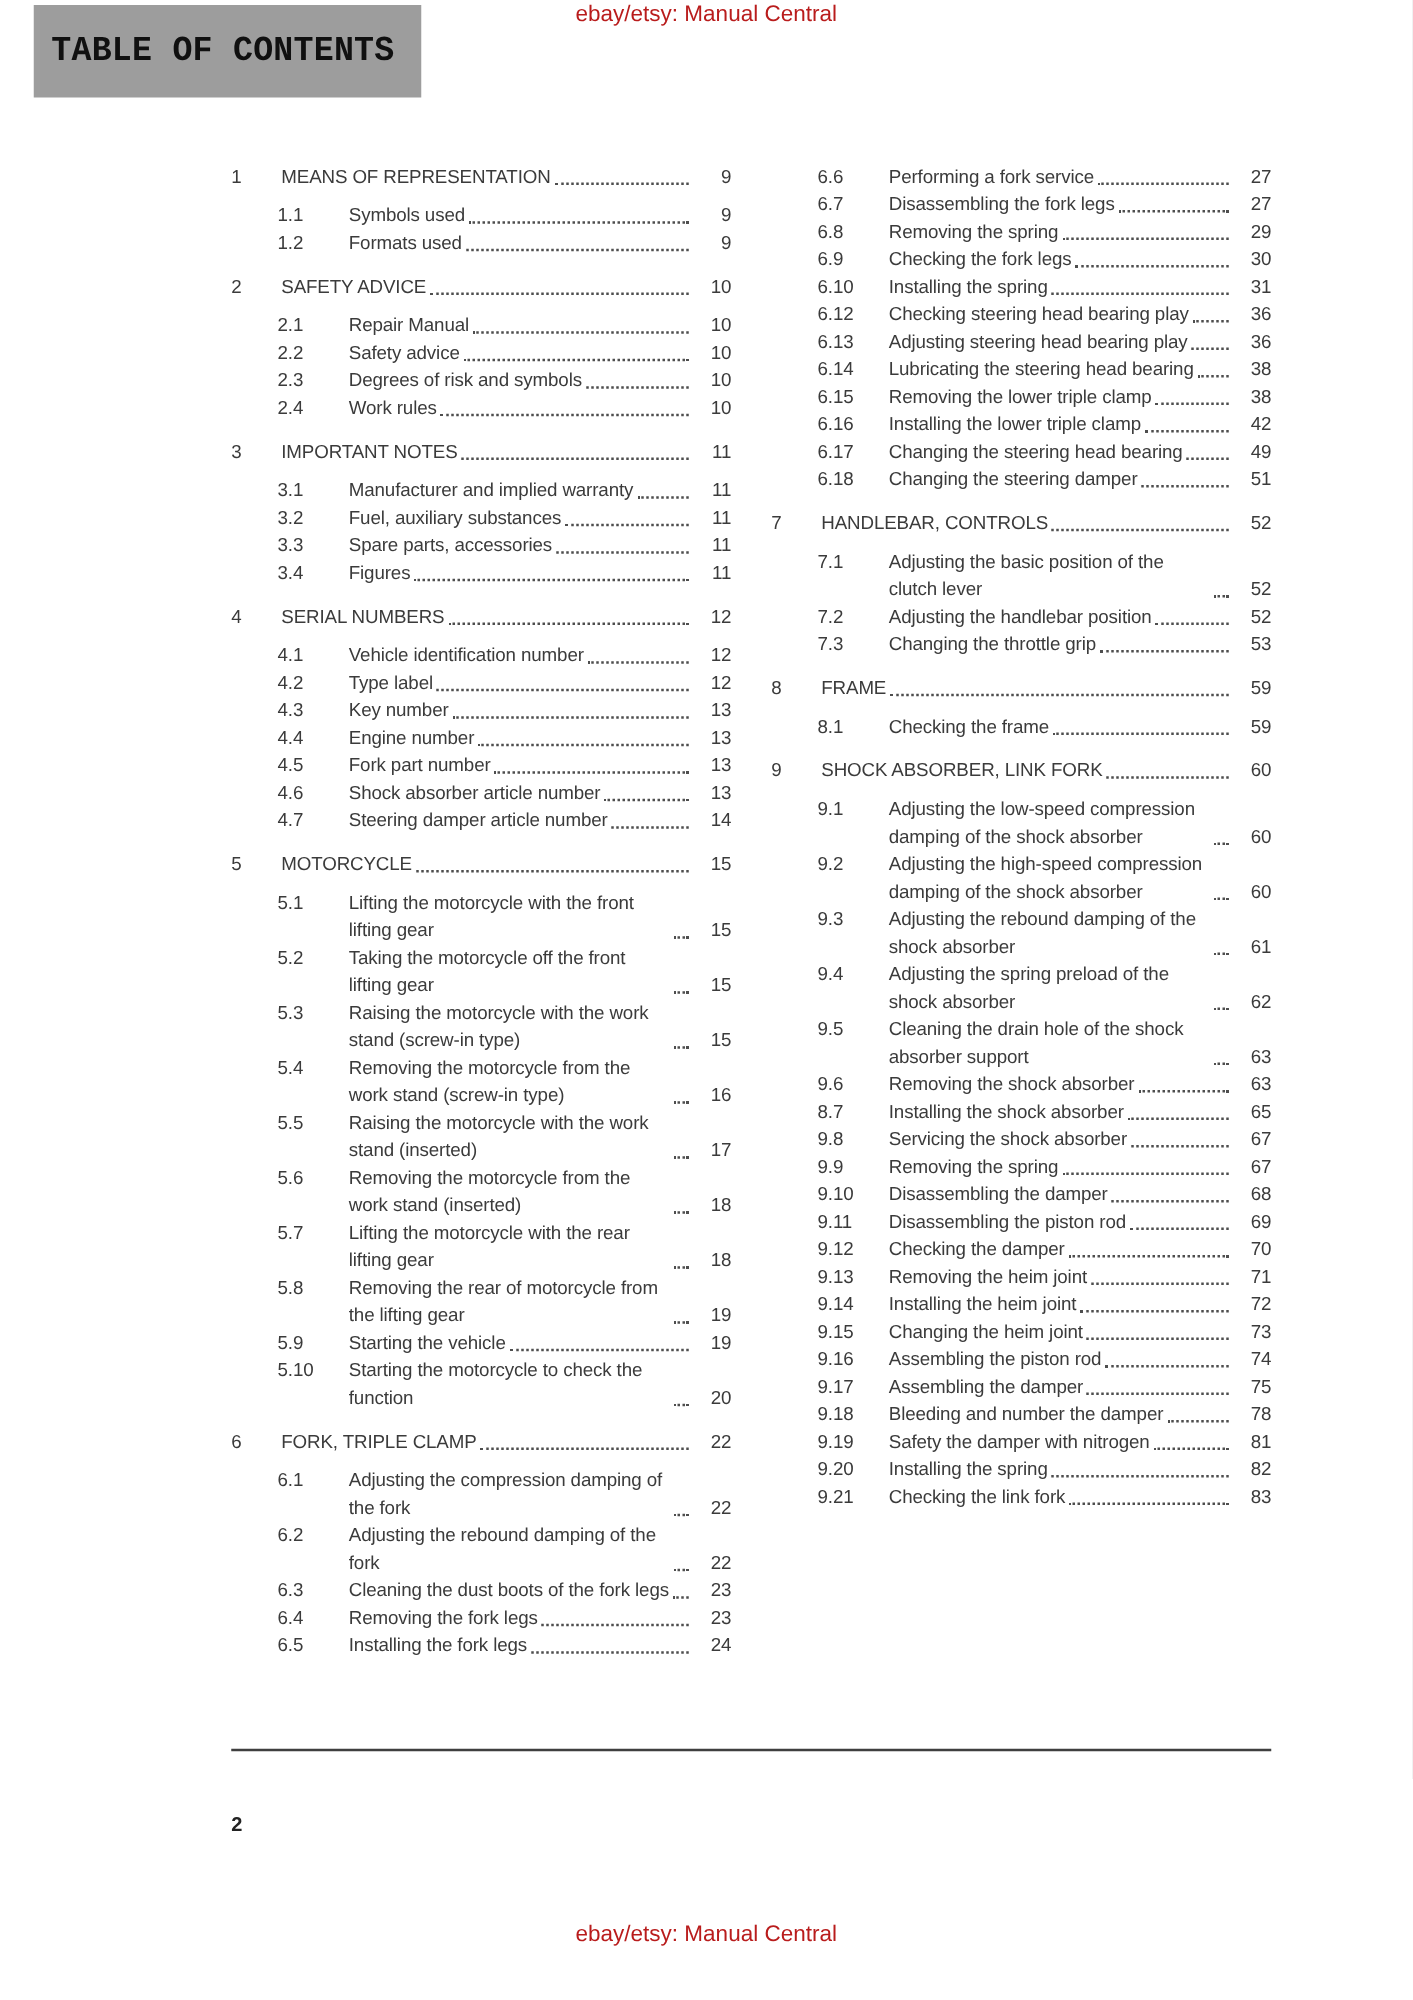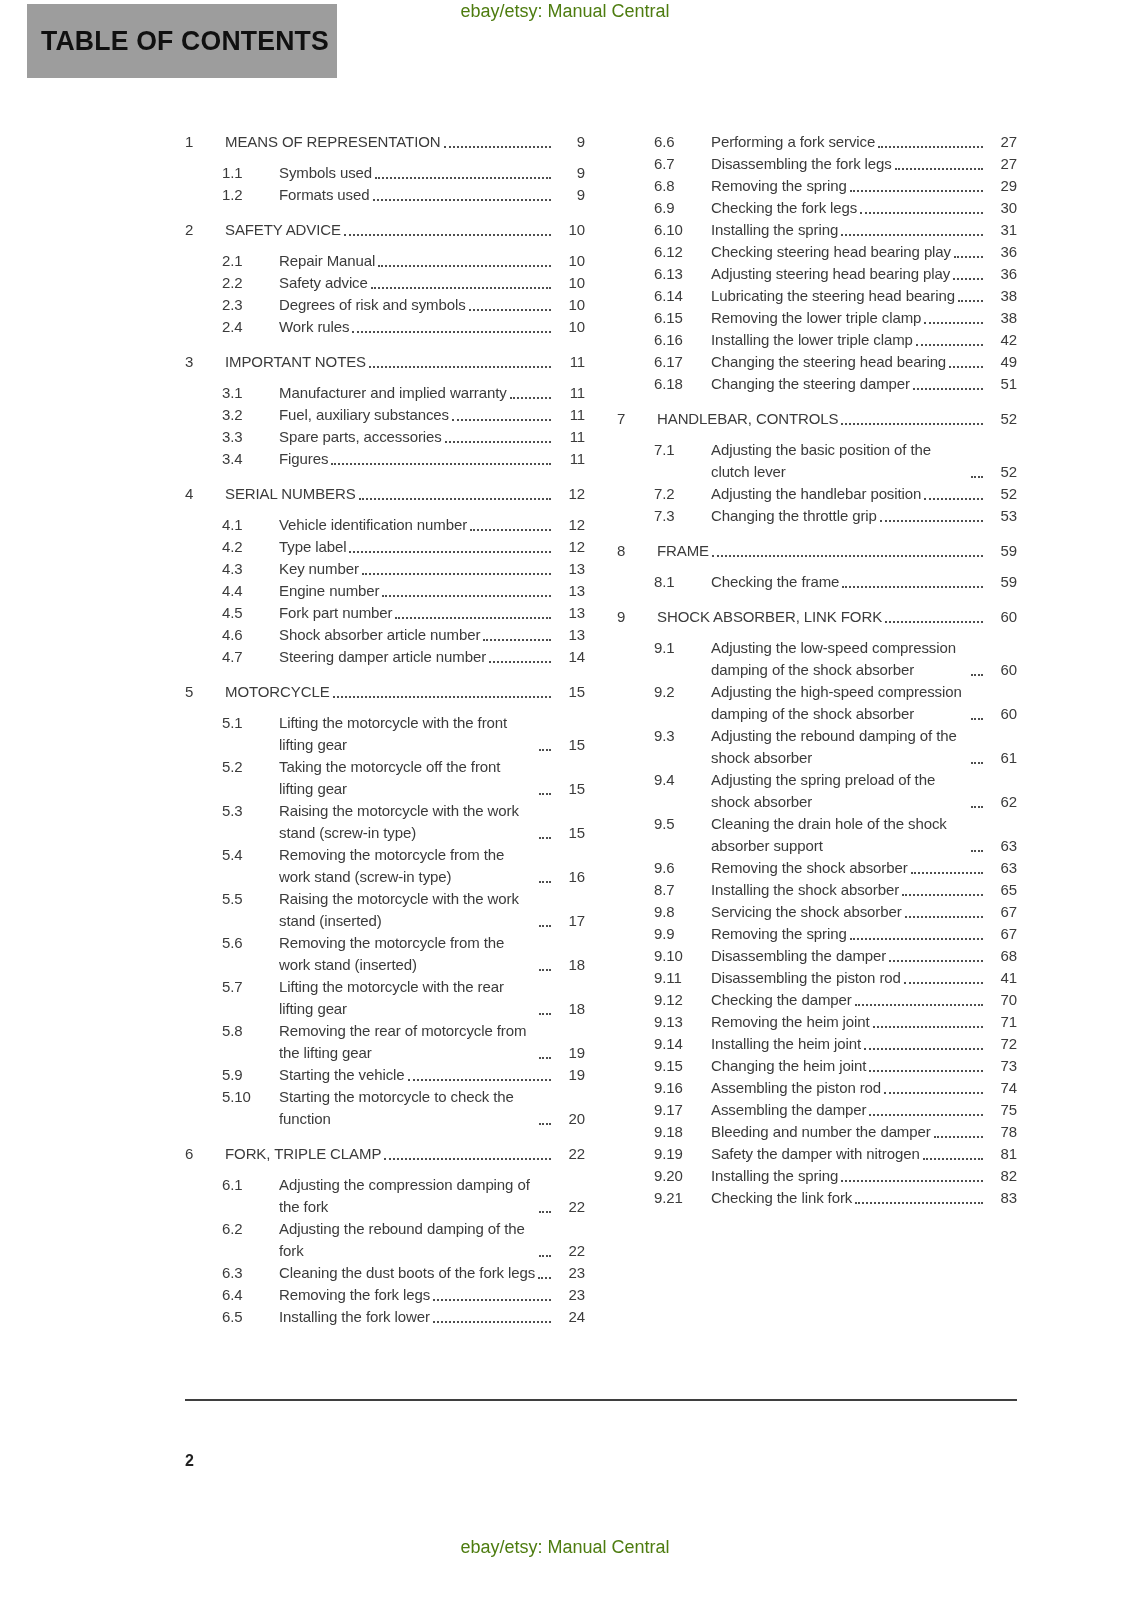--- a/index.html
+++ b/index.html
@@ -17,38 +17,39 @@
     position: absolute;
     left: 27px;
     top: 4px;
     width: 310px;
     height: 74px;
     background: #9d9d9d;
     display: flex;
     align-items: center;
     box-sizing: border-box;
     padding-left: 14px;
+    font-family: Liberation Mono, monospace;
   }
   .toc-title-box .toc-title {
     display: inline-block;
     font-size: 28px;
     font-weight: 700;
     color: #101010;
     letter-spacing: 0.2px;
     transform: scaleX(0.95);
     transform-origin: left center;
     white-space: nowrap;
   }
   .watermark {
     position: absolute;
     left: 0;
     width: 100%;
     text-align: center;
     font-size: 18px;
-    color: #4d7c0f;
+    color: #b91c1c;
   }
   .watermark.top { top: 1px; }
   .watermark.bottom { top: 1537px; }
   .columns {
     position: absolute;
     left: 185px;
     top: 131px;
     width: 832px;
     display: flex;
     gap: 32px;
@@ -325,21 +326,21 @@
           <span class="pg">23</span>
         </div>
         <div class="row sub">
           <span class="num">6.4</span>
           <span class="title">Removing the fork legs</span>
           <span class="dots"></span>
           <span class="pg">23</span>
         </div>
         <div class="row sub">
           <span class="num">6.5</span>
-          <span class="title">Installing the fork lower</span>
+          <span class="title">Installing the fork legs</span>
           <span class="dots"></span>
           <span class="pg">24</span>
         </div>
       </div>
     <div class="col" id="col-right">
         <div class="row sub">
           <span class="num">6.6</span>
           <span class="title">Performing a fork service</span>
           <span class="dots"></span>
           <span class="pg">27</span>
@@ -509,21 +510,21 @@
         <div class="row sub">
           <span class="num">9.10</span>
           <span class="title">Disassembling the damper</span>
           <span class="dots"></span>
           <span class="pg">68</span>
         </div>
         <div class="row sub">
           <span class="num">9.11</span>
           <span class="title">Disassembling the piston rod</span>
           <span class="dots"></span>
-          <span class="pg">41</span>
+          <span class="pg">69</span>
         </div>
         <div class="row sub">
           <span class="num">9.12</span>
           <span class="title">Checking the damper</span>
           <span class="dots"></span>
           <span class="pg">70</span>
         </div>
         <div class="row sub">
           <span class="num">9.13</span>
           <span class="title">Removing the heim joint</span>

